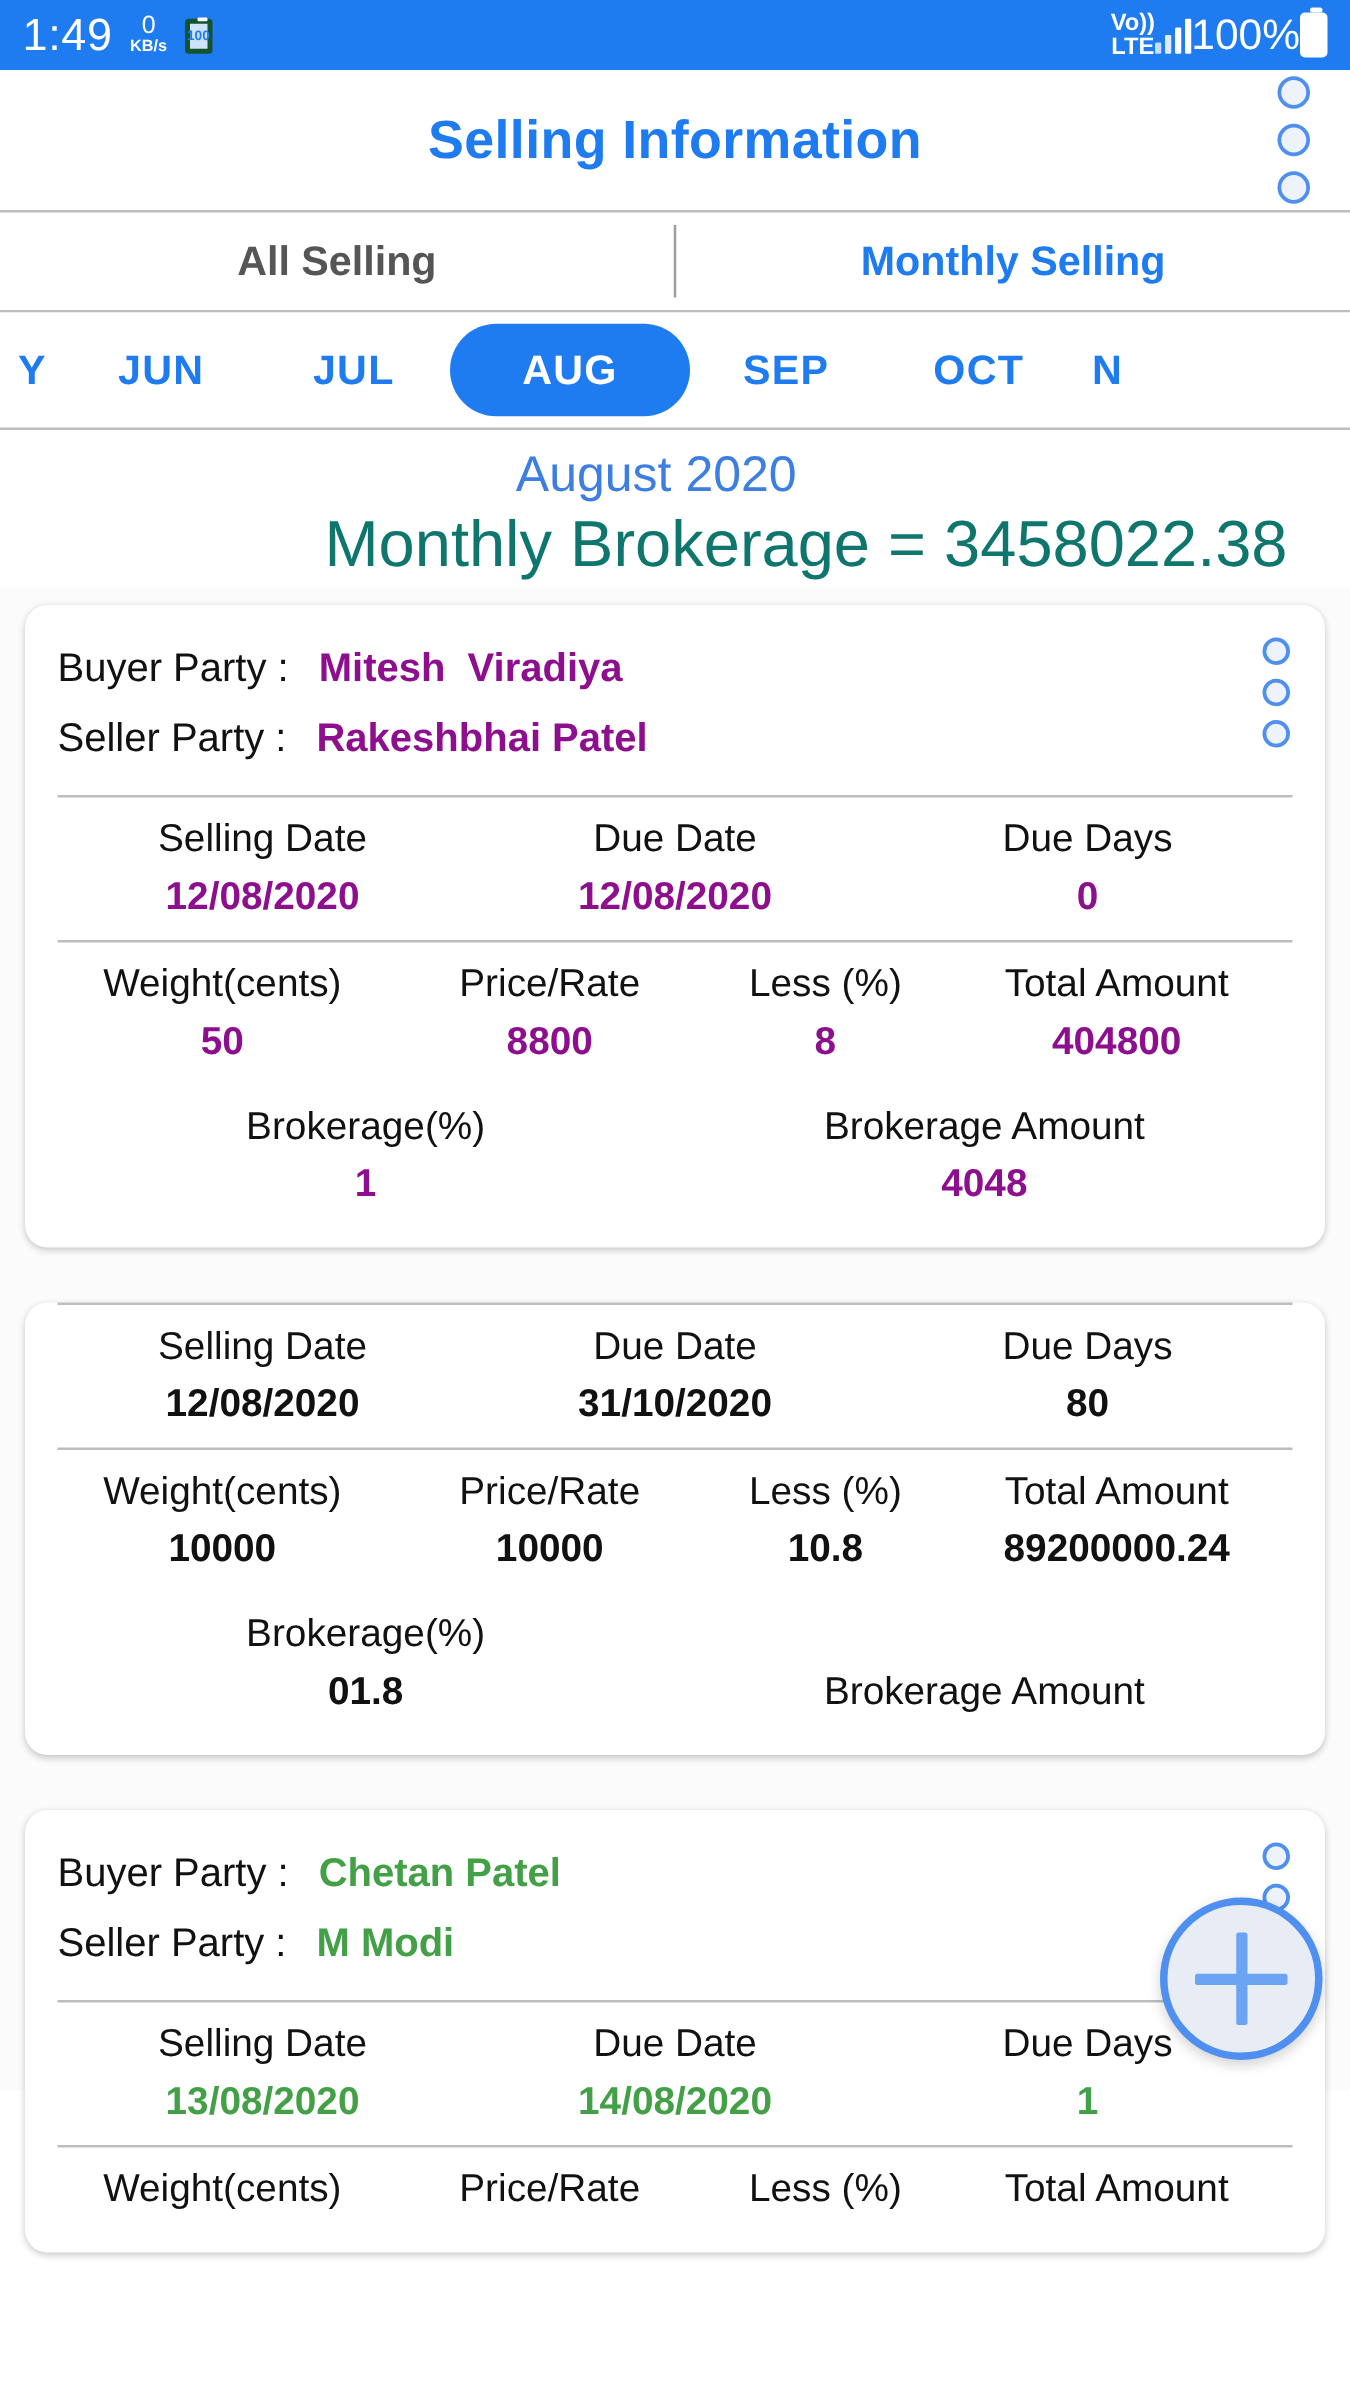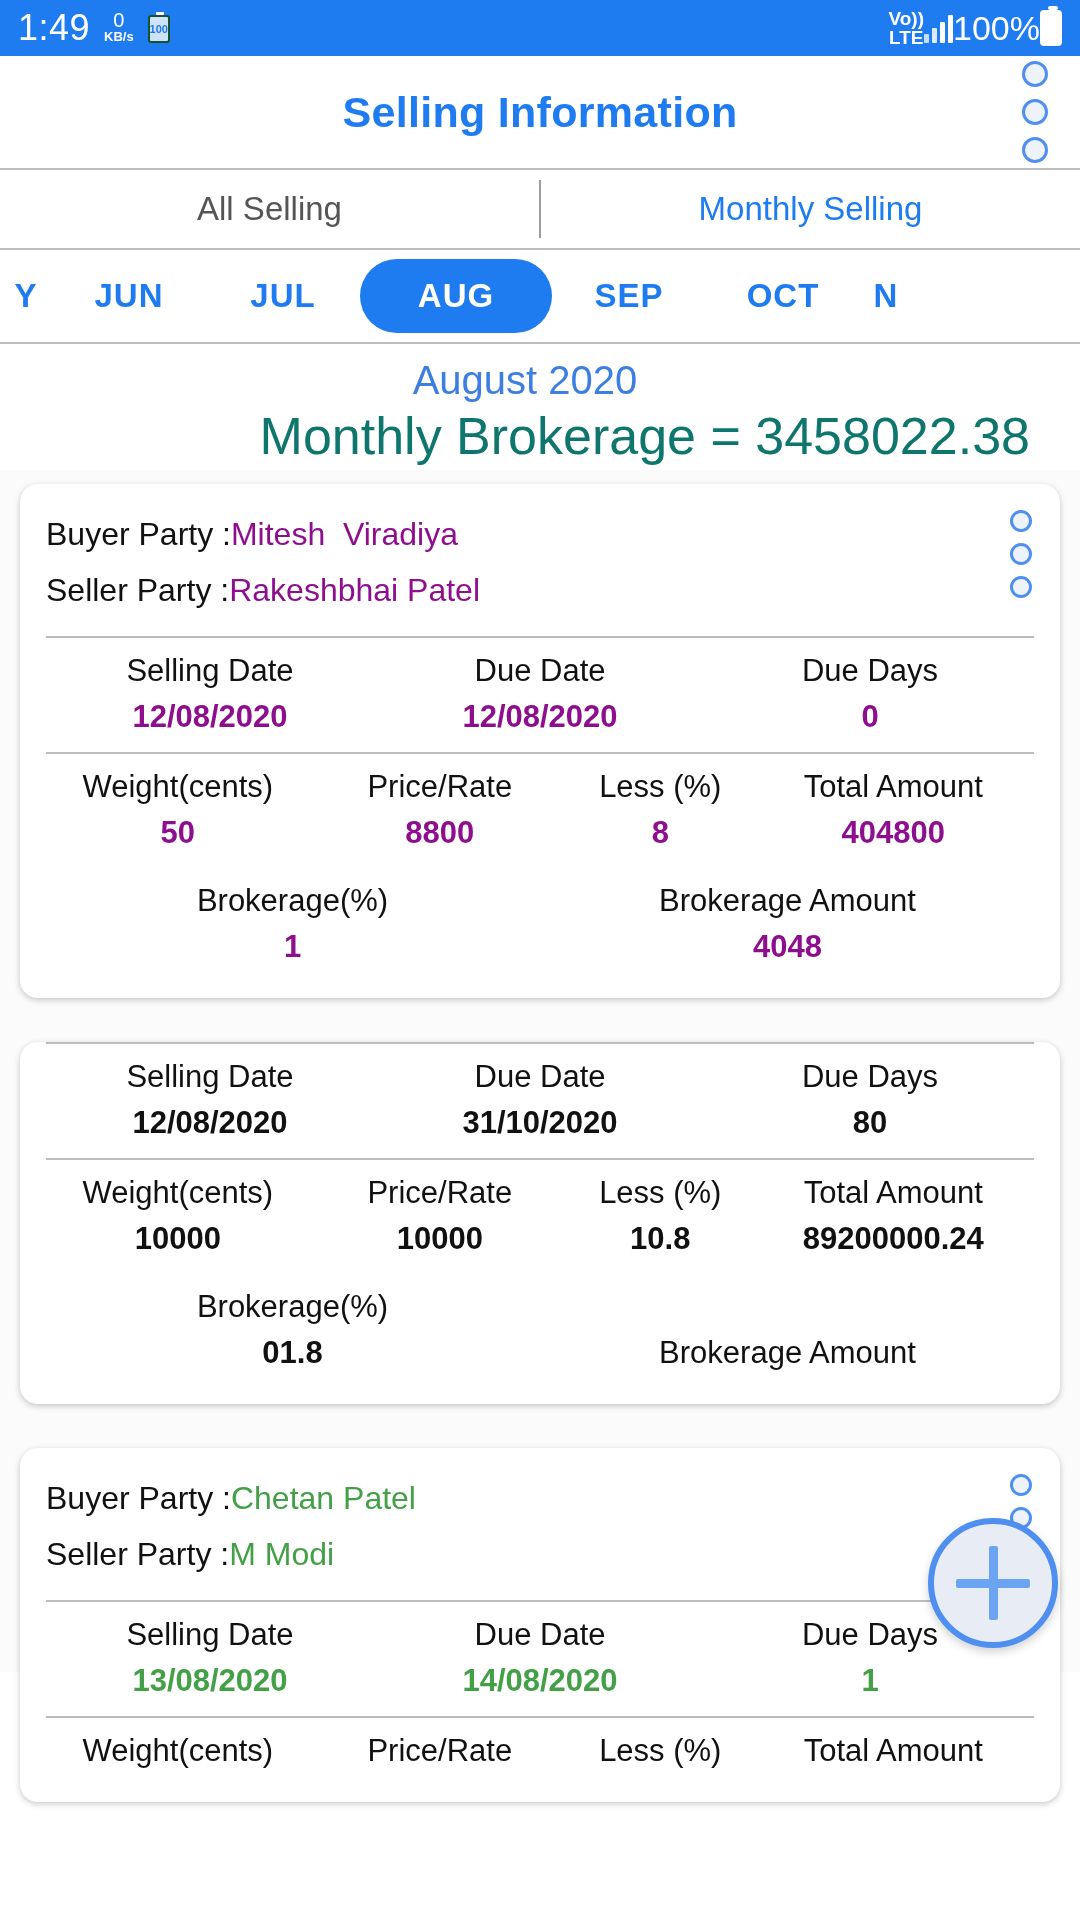--- a/index.html
+++ b/index.html
@@ -14,21 +14,21 @@
   .statusbar{
     height:56px; background:#1e7bf0; color:#ffffff;
     display:flex; align-items:center; padding:0 18px;
   }
   .sb-left{ display:flex; align-items:flex-end; gap:14px; }
   .sb-time{ font-size:36px; font-weight:400; line-height:38px; letter-spacing:.5px; }
   .sb-net{ display:flex; flex-direction:column; align-items:center; line-height:1; padding-bottom:4px;}
   .sb-net .n1{ font-size:20px; }
   .sb-net .n2{ font-size:13px; font-weight:bold; }
   .sb-batt-sm{
-    width:22px;height:28px;border:2px solid #14532d;border-radius:3px;
+    width:22px;height:28px;border:4px solid #14532d;border-radius:3px;
     display:flex;align-items:center;justify-content:center;font-size:11px;
     position:relative; margin-bottom:4px; background:#cfe2fb; color:#1e7bf0; font-weight:bold;
   }
   .sb-batt-sm:before{content:"";position:absolute;top:-5px;left:6px;width:8px;height:3px;background:#fff;border-radius:1px;}
   .sb-spacer{ flex:1 1 auto; }
   .sb-right{ display:flex; align-items:center; gap:0; }
   .sb-volte{ display:flex; flex-direction:column; align-items:center; line-height:1.02; font-size:19px; font-weight:bold;}
   .sb-bars{ display:flex; align-items:flex-end; gap:3px; height:30px; }
   .sb-bars i{ display:block; width:5px; background:#ffffff; border-radius:1px; }
   .sb-bars i:nth-child(1){height:9px;opacity:.75}
@@ -50,21 +50,21 @@
   }
   .appbar-title{ font-size:43px; font-weight:bold; color:#1e7bf0; letter-spacing:.3px; }
   .overflow{
     position:absolute; right:32px; top:50%; transform:translateY(-50%);
     display:flex; flex-direction:column; gap:12px; align-items:center;
   }
   .odot{ width:26px; height:26px; border:3px solid #4e8ff0; border-radius:50%; background:#eef3fb; }
 
   
   .tabs{ height:80px; display:flex; background:#ffffff; border-bottom:2px solid #bdbdbd; }
-  .tab{ flex:1; display:flex; align-items:center; justify-content:center; font-size:33px; font-weight:normal; }
+  .tab{ flex:1; display:flex; align-items:center; justify-content:center; font-size:33px; font-weight:bold; }
   .tab.inactive{ color:#555555; }
   .tab.active{ color:#1e7bf0; }
   .tab-div{ width:2px; background:#9e9e9e; margin:10px 0; }
 
   
   .months{
     height:94px; background:#ffffff; border-bottom:2px solid #bdbdbd;
     display:flex; align-items:center; overflow:hidden; position:relative;
   }
   .month{
@@ -83,21 +83,21 @@
 
   
   .list{ padding:14px 20px 0 20px; }
   .card{
     background:#ffffff; border-radius:18px; margin-bottom:44px;
     box-shadow:0 2px 6px rgba(0,0,0,.22);
     padding:0 0 16px 0; position:relative;
   }
   .card-head{ position:relative; padding:22px 90px 18px 26px; }
   .party{ font-size:32px; color:#111111; line-height:56px; white-space:pre; }
-  .party .val{ font-weight:normal; }
+  .party .val{ font-weight:bold;margin-left:24px; }
   .card-menu{
     position:absolute; right:28px; top:26px;
     display:flex; flex-direction:column; gap:11px; align-items:center;
   }
   .card-menu .odot{ width:22px; height:22px; border-width:3px; }
 
   .rowsep{ height:2px; background:#bdbdbd; margin:0 26px; }
 
   .grid3, .grid4, .grid2{ display:flex; align-items:flex-end; padding:6px 26px; }
   .cell{ flex:1; text-align:center; padding:4px 0 6px; }

